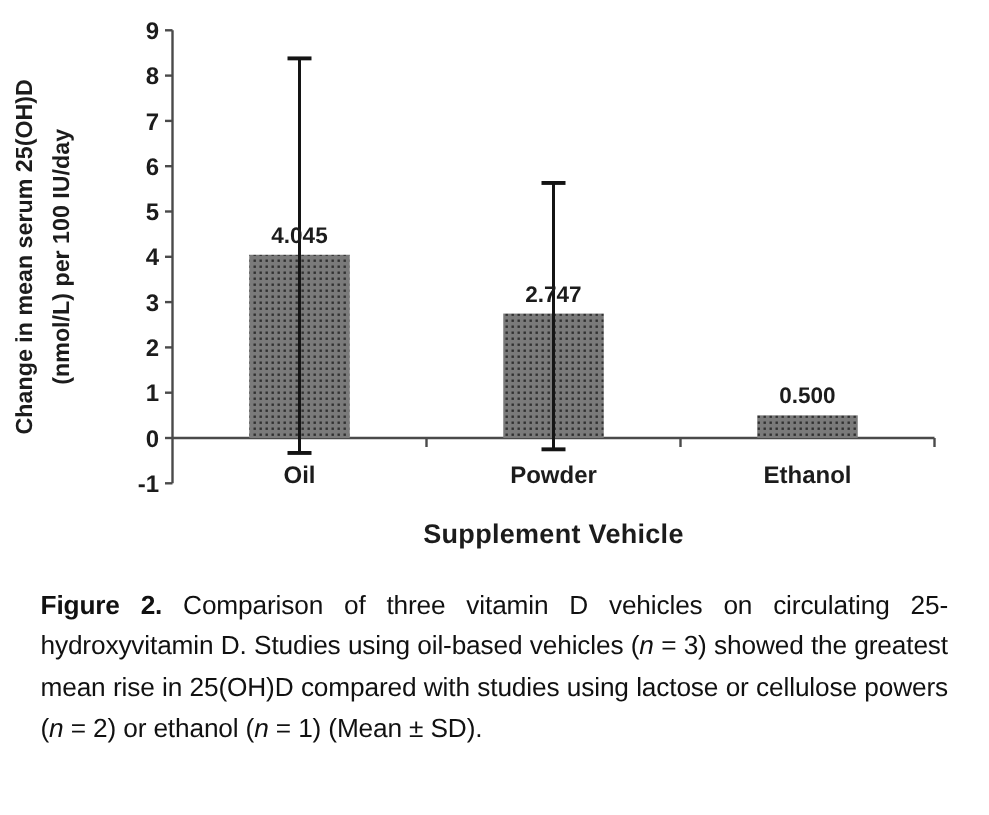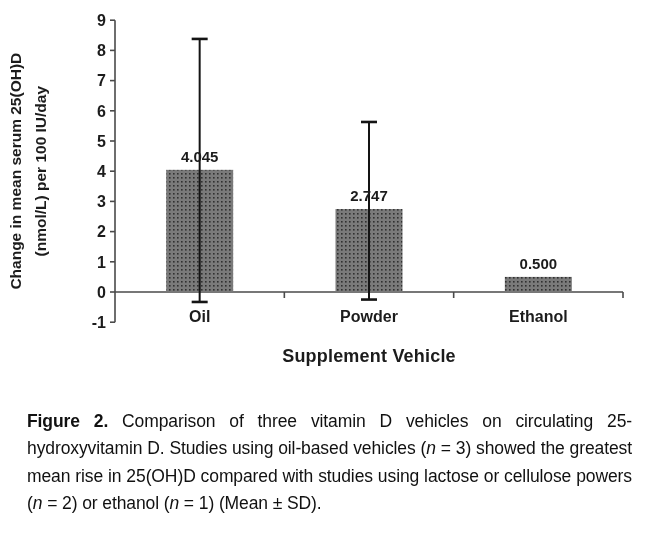--- a/index.html
+++ b/index.html
@@ -14,21 +14,21 @@
   .figure-wrap {
     width: 659px;
     height: 543px;
     background: #ffffff;
     position: relative;
   }
   #chart-svg {
     display: block;
   }
   .caption {
-    margin: 18px 26px 0 27px;
+    margin: 0 26px 0 27px;
     width: 605px;
     font-size: 17.5px;
     line-height: 1.56;
     color: #111111;
     text-align: justify;
     letter-spacing: -0.1px;
   }
   .caption .seg-bold   { font-weight: bold; }
   .caption .seg-italic { font-style: italic; }
   .caption .seg-normal { font-weight: normal; }

